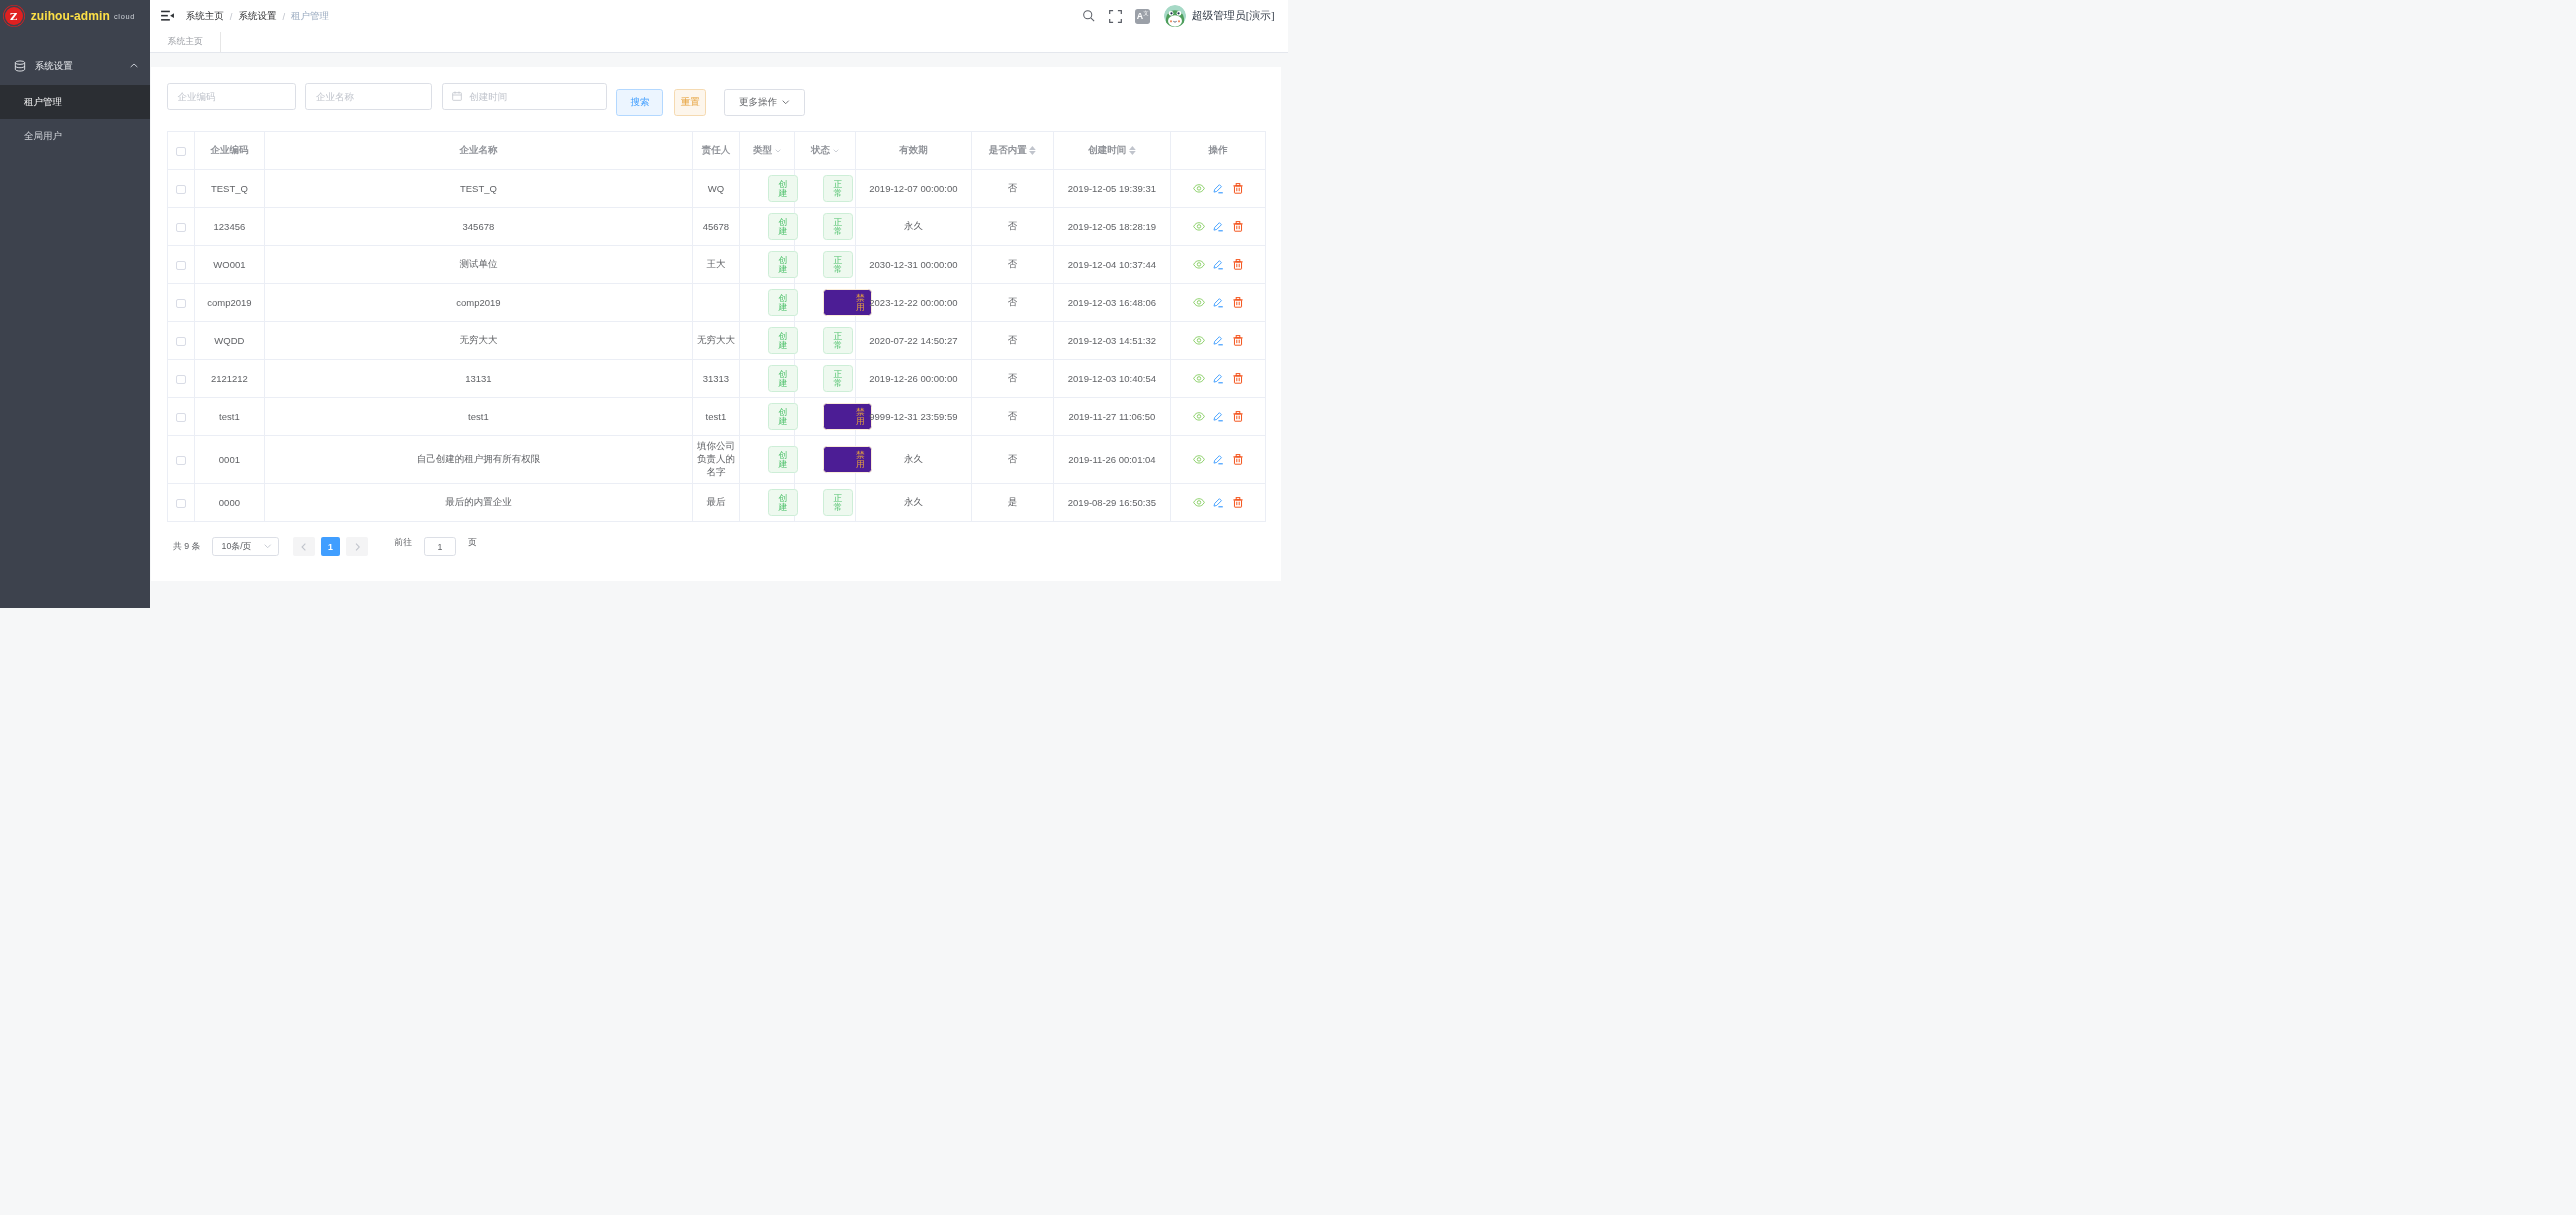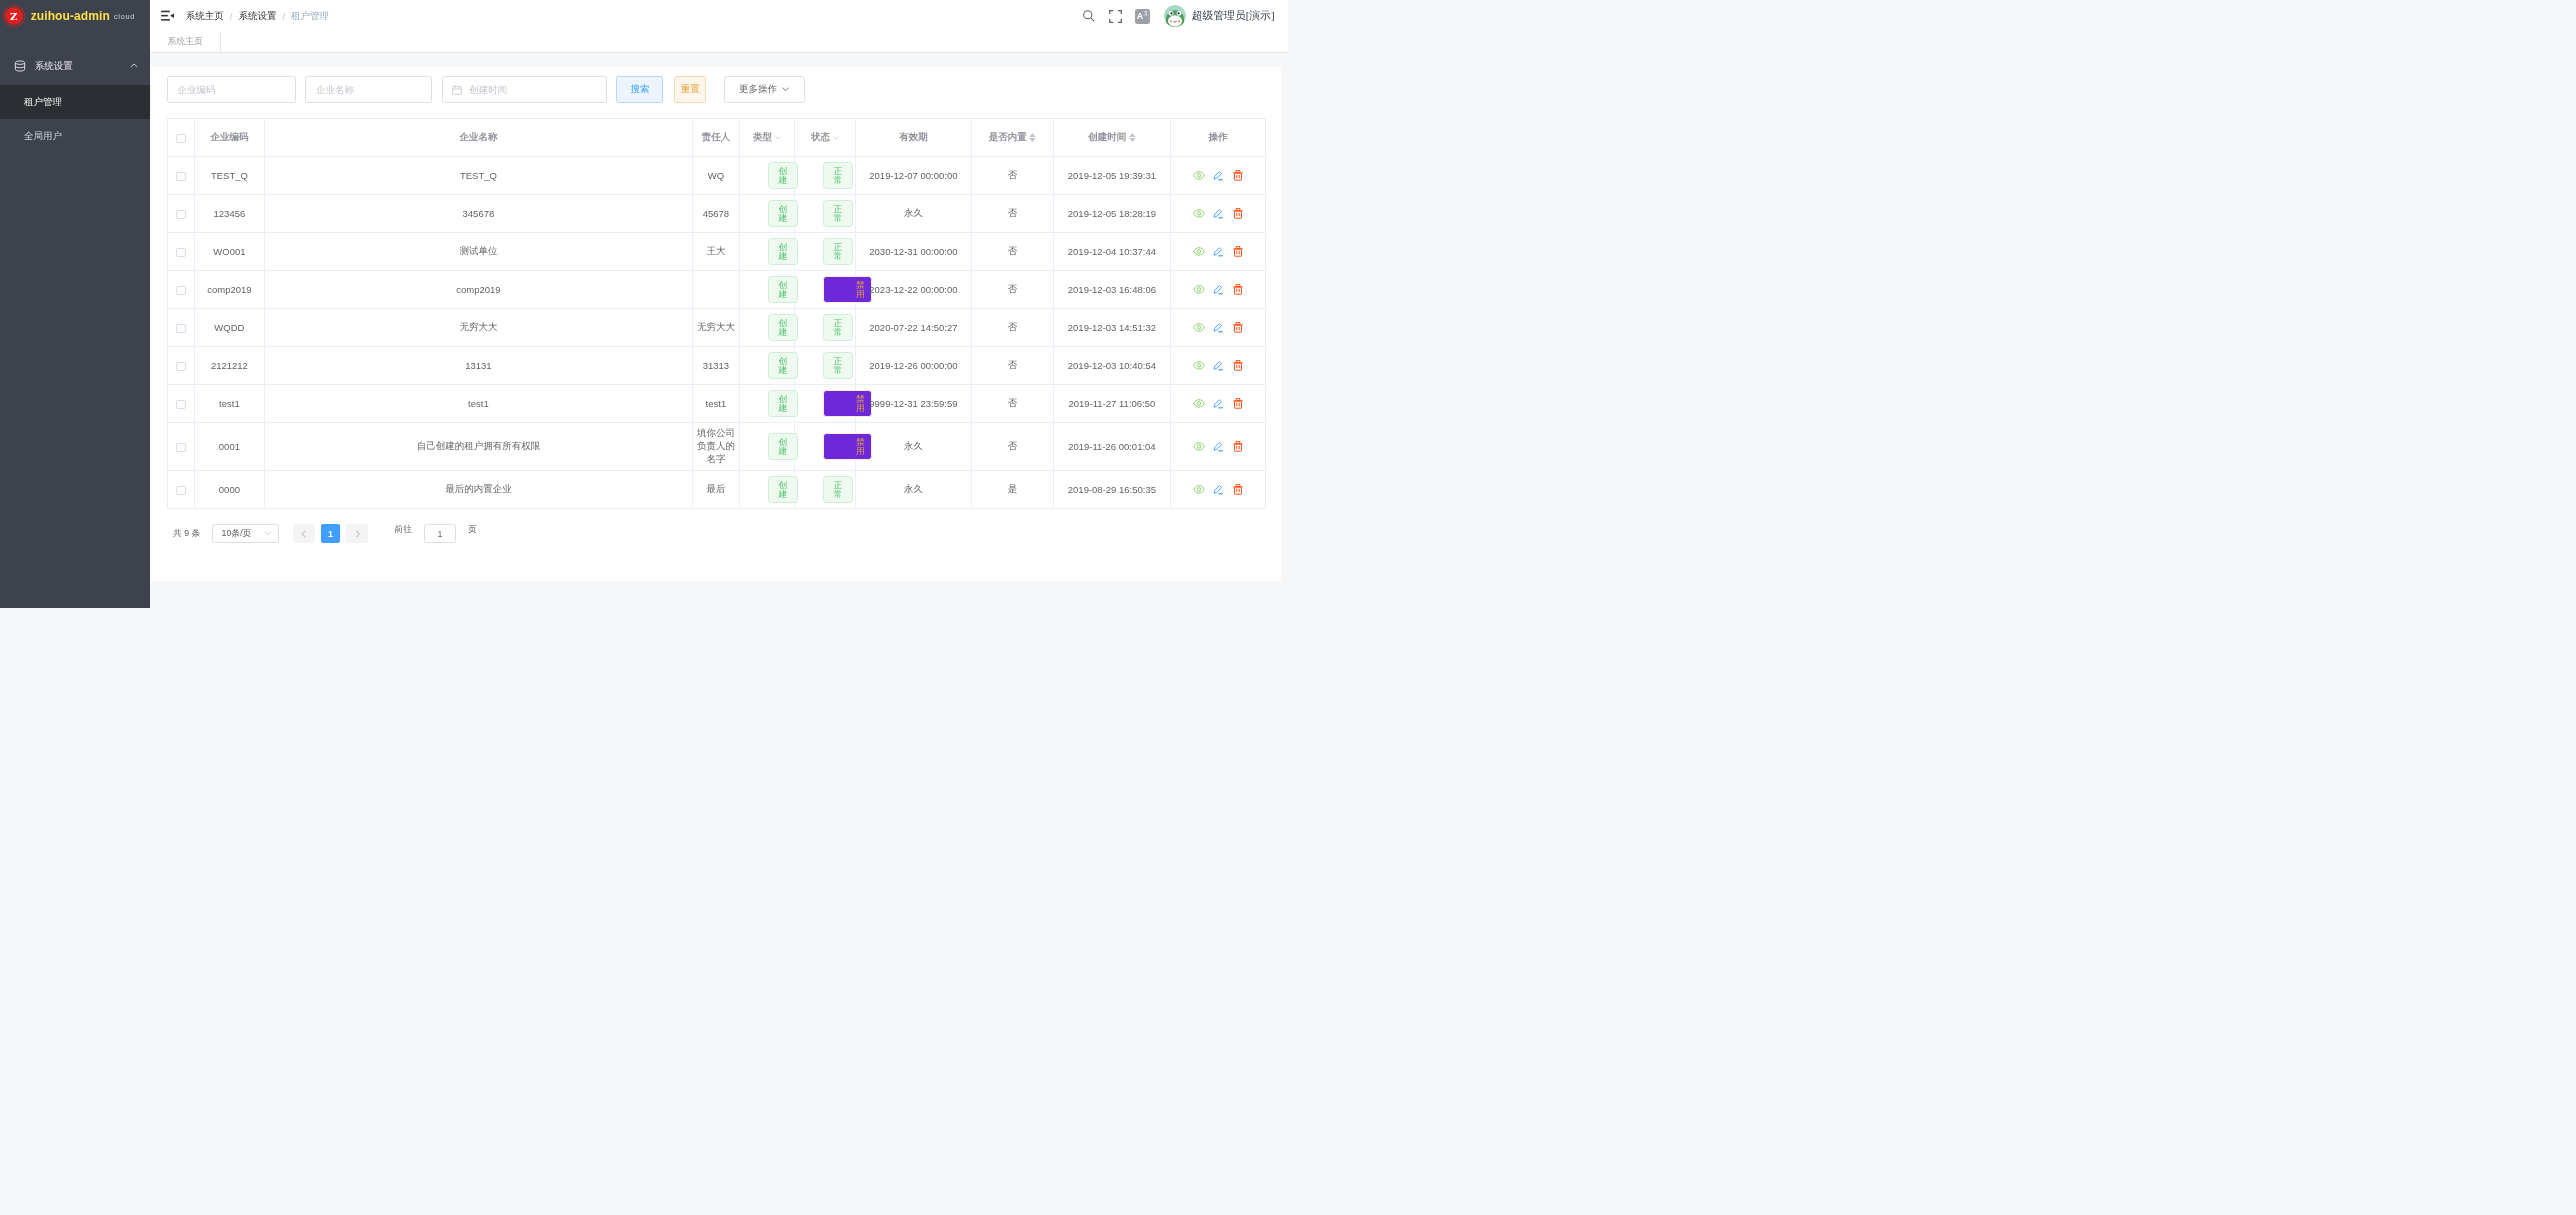--- a/index.html
+++ b/index.html
@@ -84,41 +84,41 @@
     font-family: inherit; background: transparent;
   }
   .f-input input::placeholder { color: #c0c4cc; }
   .w-code { width: 129px; }
   .w-name { width: 127px; }
   .w-date { width: 165px; }
   .w-date .cal { margin-right: 6.8px; flex: 0 0 auto; display: inline-flex; }
   .btn {
     height: 27px; border-radius: 2.7px; font-size: 9.5px; cursor: pointer;
     display: inline-flex; align-items: center; justify-content: center;
-    border: 0.7px solid transparent; font-family: inherit; background: #fff;
+    border: 0.7px solid transparent; font-family: inherit; background: #fff; margin-top: 13px;
   }
   .btn-search { width: 47px; background: #ecf5ff; border-color: #b3d8ff; color: #409eff; }
   .btn-reset { width: 32px; background: #fdf6ec; border-color: #f5dab1; color: #e6a23c; margin-left: 1.4px; }
   .btn-more { width: 81px; background: #fff; border-color: #dcdfe6; color: #606266; gap: 5.4px; margin-left: 8px; }
   
   table { border-collapse: collapse; width: 100%; table-layout: fixed; }
   th, td {
     border: 0.7px solid #ebeef5; text-align: center; font-weight: normal;
     padding: 4px 4px; word-break: break-word;
   }
   thead th { height: 38px; color: #909399; font-size: 9.5px; font-weight: bold; background: #fff; }
   tbody td { height: 38px; color: #606266; font-size: 9.5px; background: #fff; }
   .th-sort { display: inline-flex; align-items: center; gap: 2.7px; cursor: pointer; }
   .caret-wrap { display: inline-flex; flex-direction: column; gap: 1.4px; }
   .tag {
     display: inline-block; min-width: 30px; padding: 4px 6px; border-radius: 3.4px;
     font-size: 8.8px; line-height: 1; margin-left: 24px; 
   }
   .tag-success { background: #eef9ef; border: 0.7px solid #cdeed7; color: #4fc26c; }
-  .tag-warning { background: #6d28d9; border: 0.7px solid #faecd8; color: #e6a23c; padding-left: 32px; }
+  .tag-warning { background: #4c1d95; border: 0.7px solid #faecd8; color: #e6a23c; padding-left: 32px; }
   .checkbox {
     width: 9.5px; height: 9.5px; border: 0.7px solid #d9dce6; border-radius: 2px;
     display: inline-block; background: #fff; cursor: pointer; vertical-align: middle;
   }
   .op-cell { display: flex; align-items: center; justify-content: center; gap: 8.8px; }
   .op-icon { cursor: pointer; display: inline-flex; }
   
   .pagination { display: flex; align-items: center; margin-top: 15px; padding-left: 6px; }
   .pg-total { font-size: 8.8px; color: #606266; margin-right: 11.5px; }
   .pg-size {

